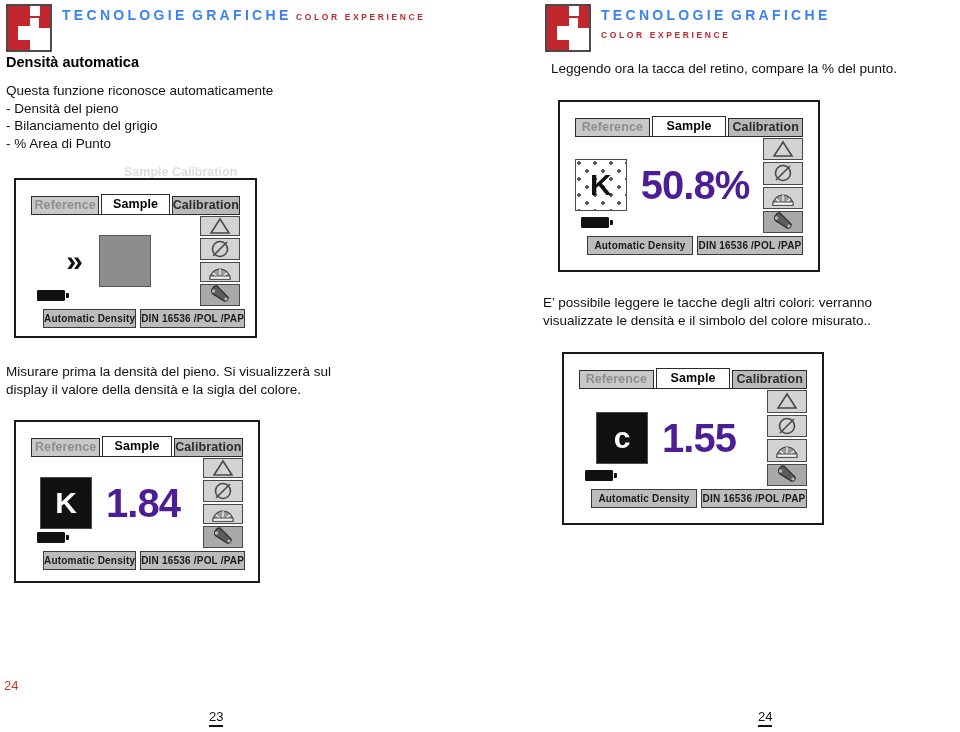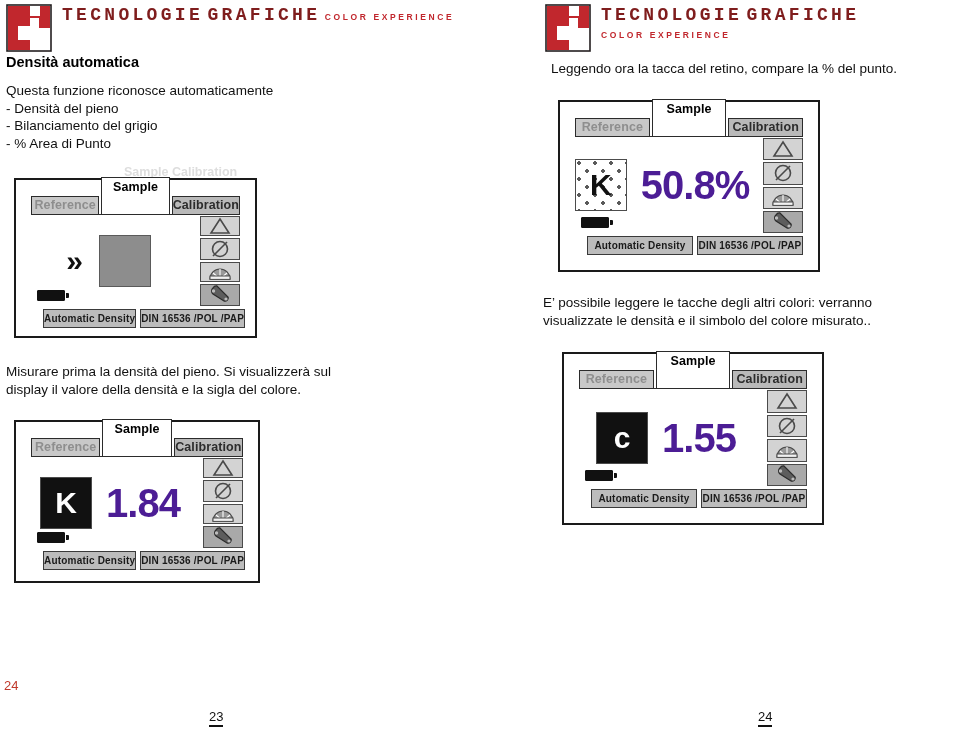--- a/index.html
+++ b/index.html
@@ -27,25 +27,25 @@
     width: 46px;
     height: 48px;
     flex: 0 0 auto;
   }
   .logo-mark svg { display: block; }
   .logo-text {
     margin-left: 10px;
     padding-top: 2px;
   }
   .logo-line1, .logo-line2 {
-    font-family: Liberation Mono, monospace;
-    font-weight: bold;
-    font-size: 18px;
+    font-family: Liberation Sans, sans-serif;
+    font-weight: bold;
+    font-size: 14px;
     letter-spacing: 3.3px;
-    color: #7f1d1d;
+    color: #3b82f6;
     line-height: 16px;
     white-space: nowrap;
   }
   .logo-line3 {
     font-family: "Liberation Sans", sans-serif;
     font-weight: bold;
     font-size: 8.5px;
     letter-spacing: 2.6px;
     color: #c1272d;
     line-height: 14px;
@@ -102,21 +102,21 @@
     overflow: hidden;
   }
   .lcd-tab.inactive {
     color: #8e8e8e;
     background: #c8c8c8;
   }
   .lcd-tab.active {
     background: #ffffff;
     color: #000000;
     border-bottom-color: #ffffff;
-    height: 38px;
+    height: 21px;
     line-height: 19px;
   }
   .lcd-body {
     position: relative;
     flex: 1 1 auto;
     display: flex;
     border-top: 1px solid #2b2b2b;
     margin-top: -1px;
   }
   .lcd-main {

